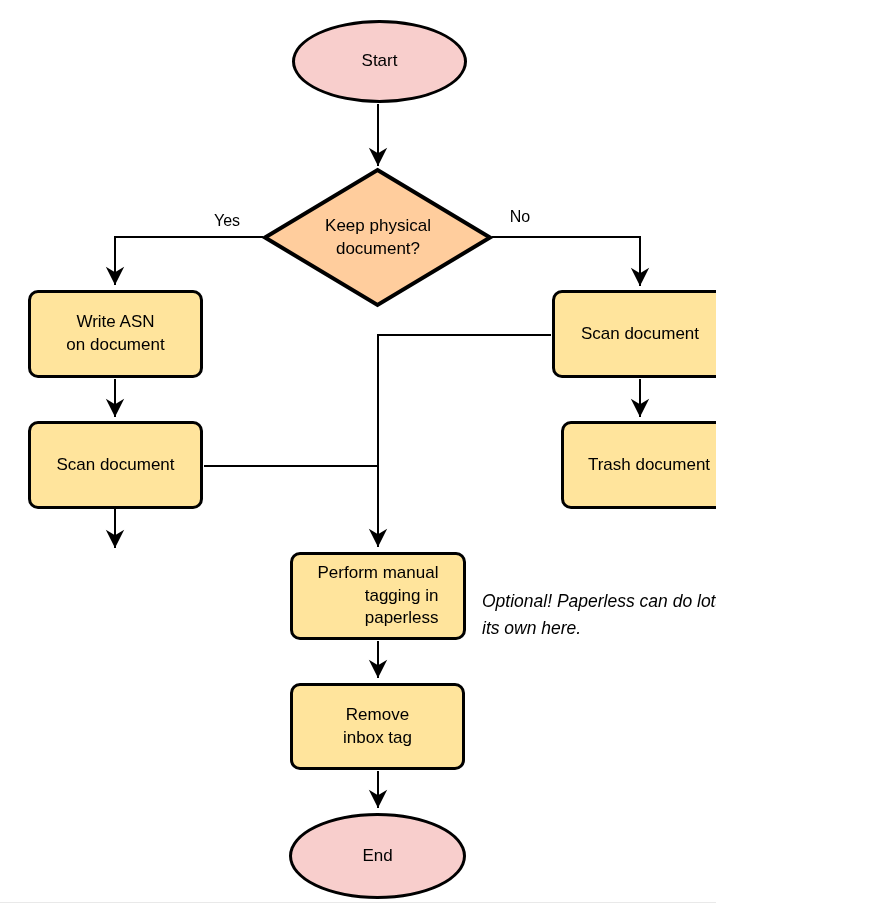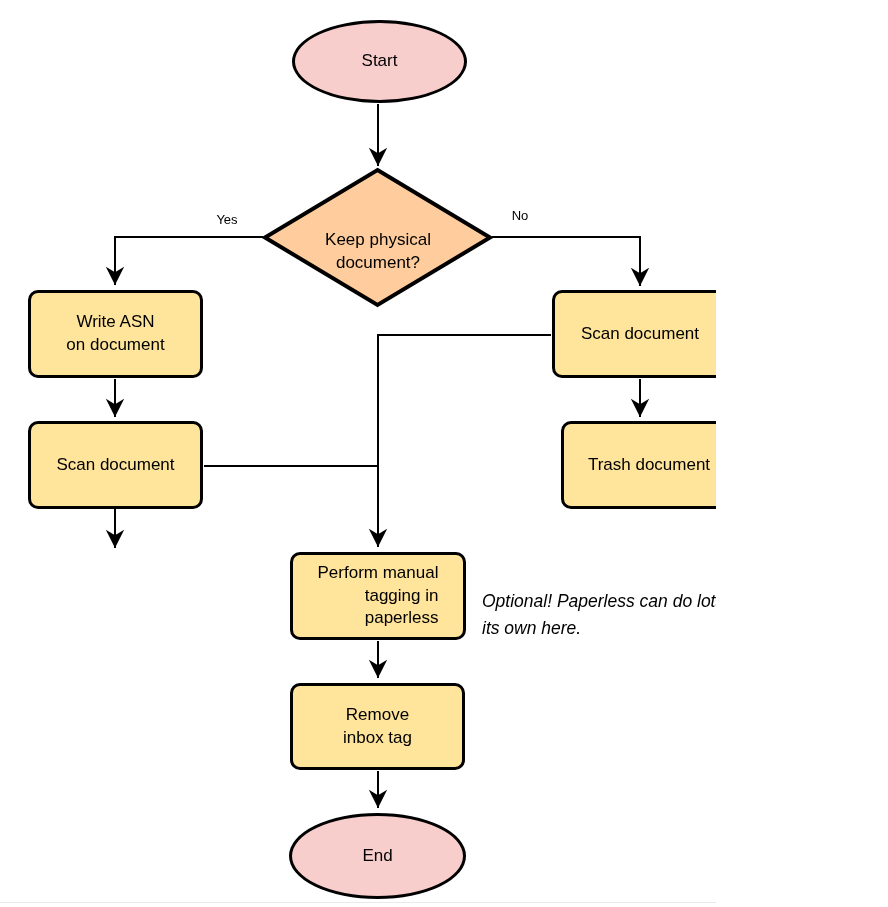--- a/index.html
+++ b/index.html
@@ -45,31 +45,31 @@
     border-radius: 50%;
   }
   .process {
     background: #ffe49c;
     border: 3px solid #000000;
     border-radius: 10px;
   }
   .decision-label {
     position: absolute;
     display: flex;
-    align-items: flex-end;
+    align-items: center;
     justify-content: center;
     text-align: center;
     font-size: 17px;
     line-height: 1.35;
     color: #000000;
     white-space: pre-line;
   }
   .edge-label {
     position: absolute;
-    font-size: 13px;
+    font-size: 16px;
     color: #000000;
     text-align: center;
     width: 60px;
   }
   #note {
     position: absolute;
     left: 482px;
     top: 588px;
     width: 400px;
     font-size: 17.5px;

